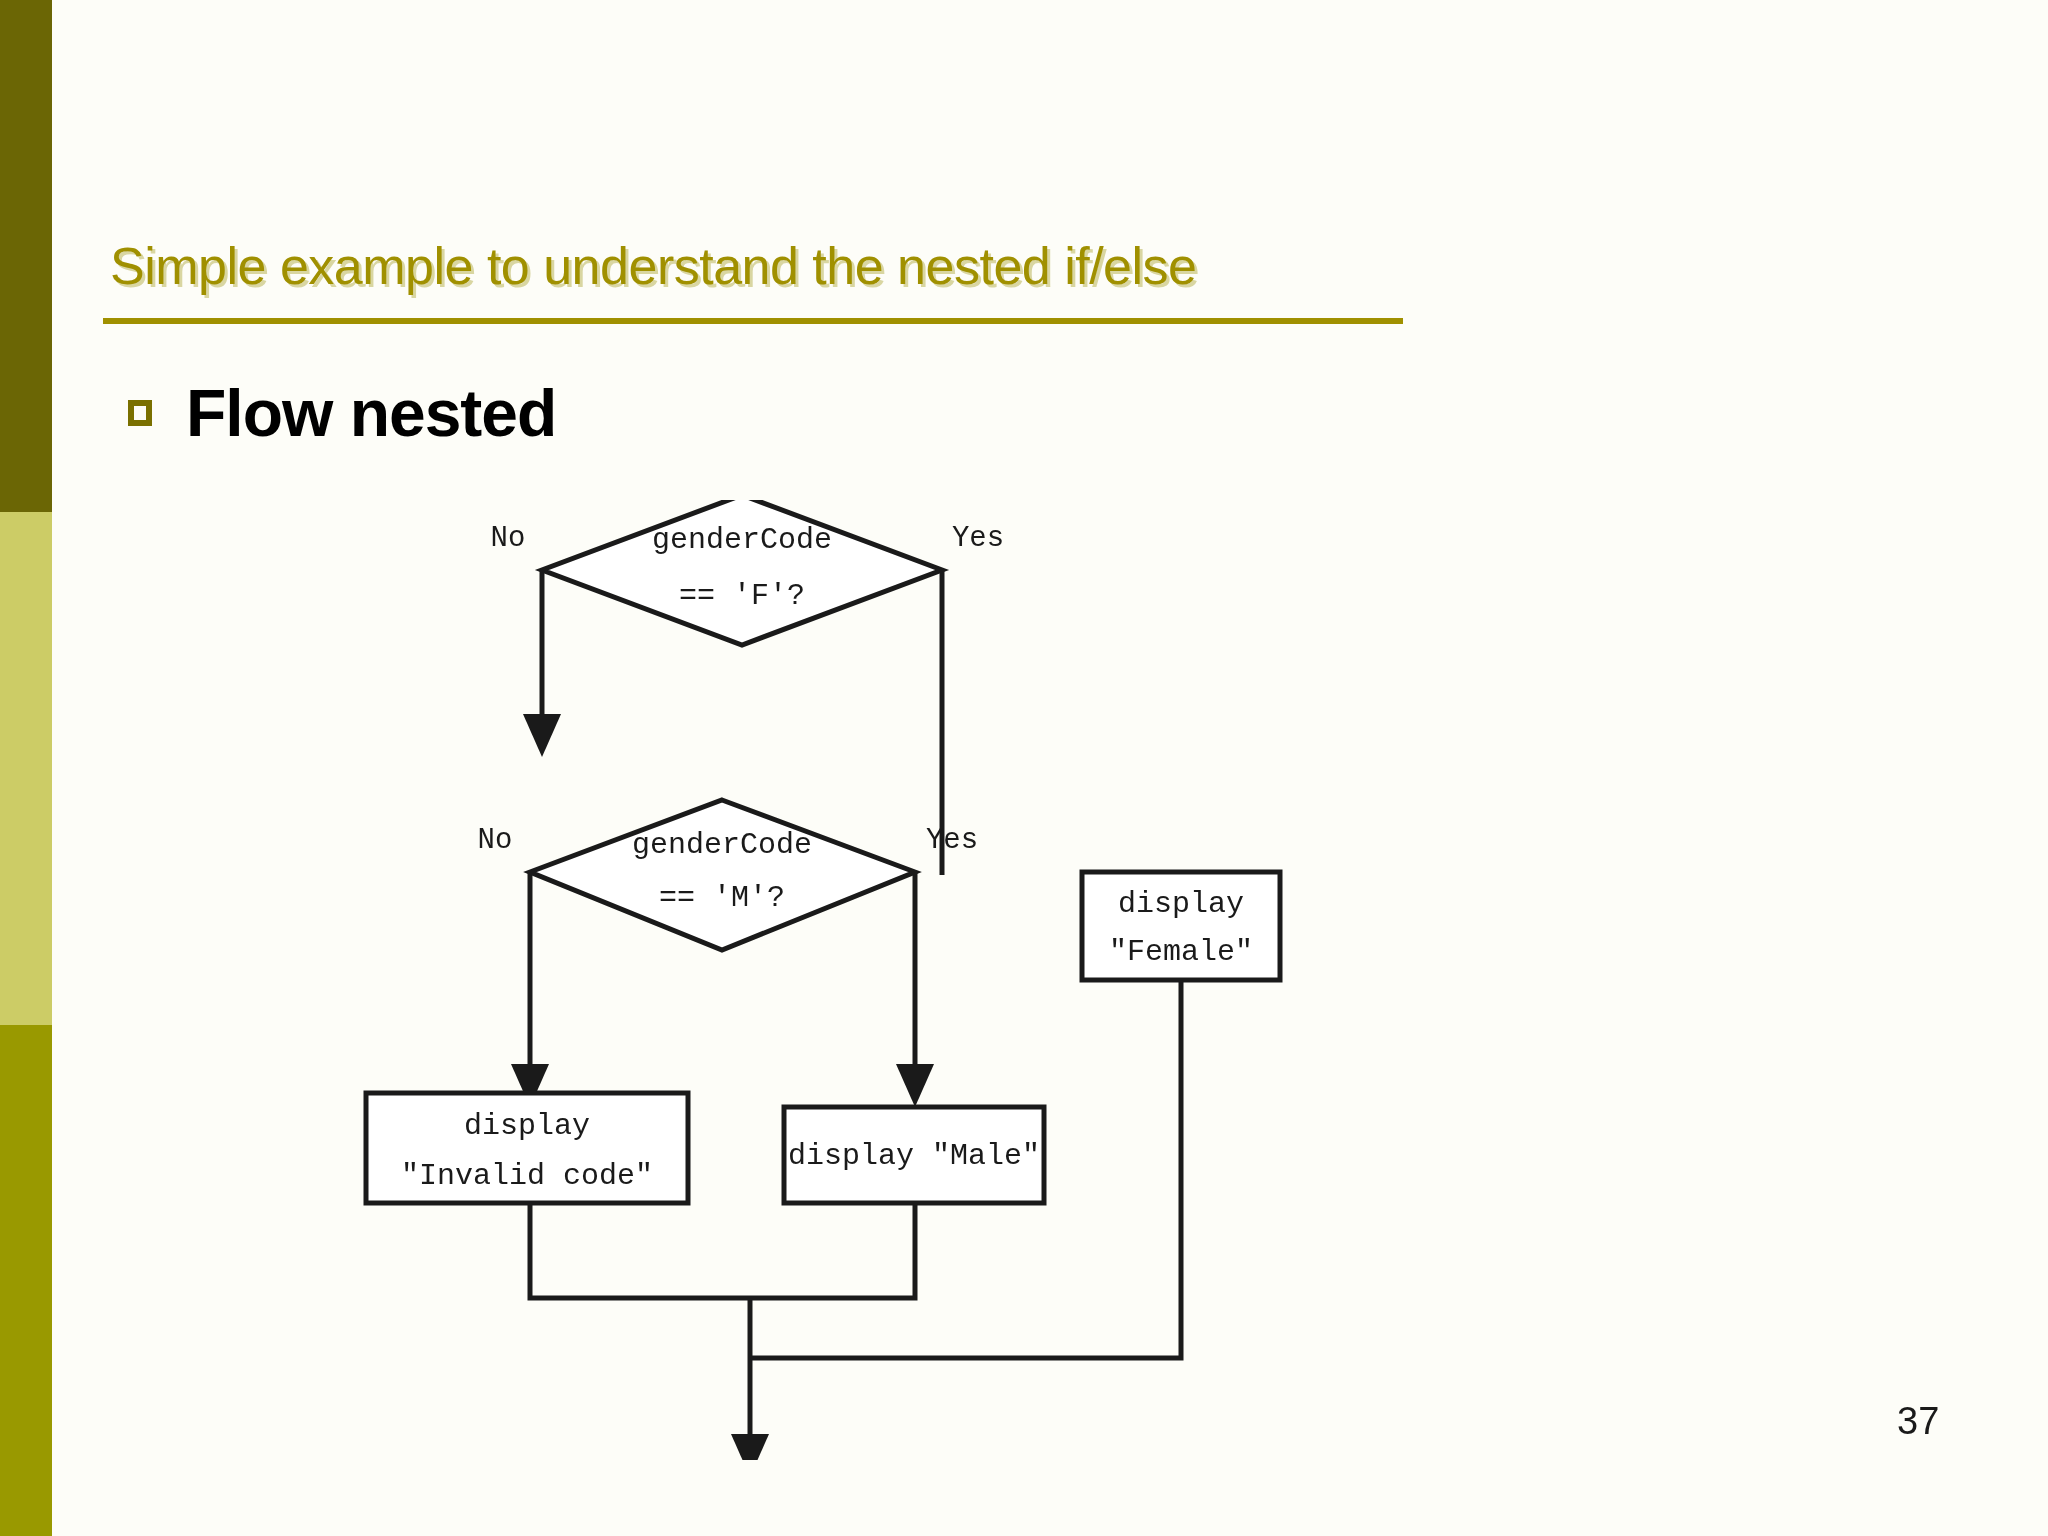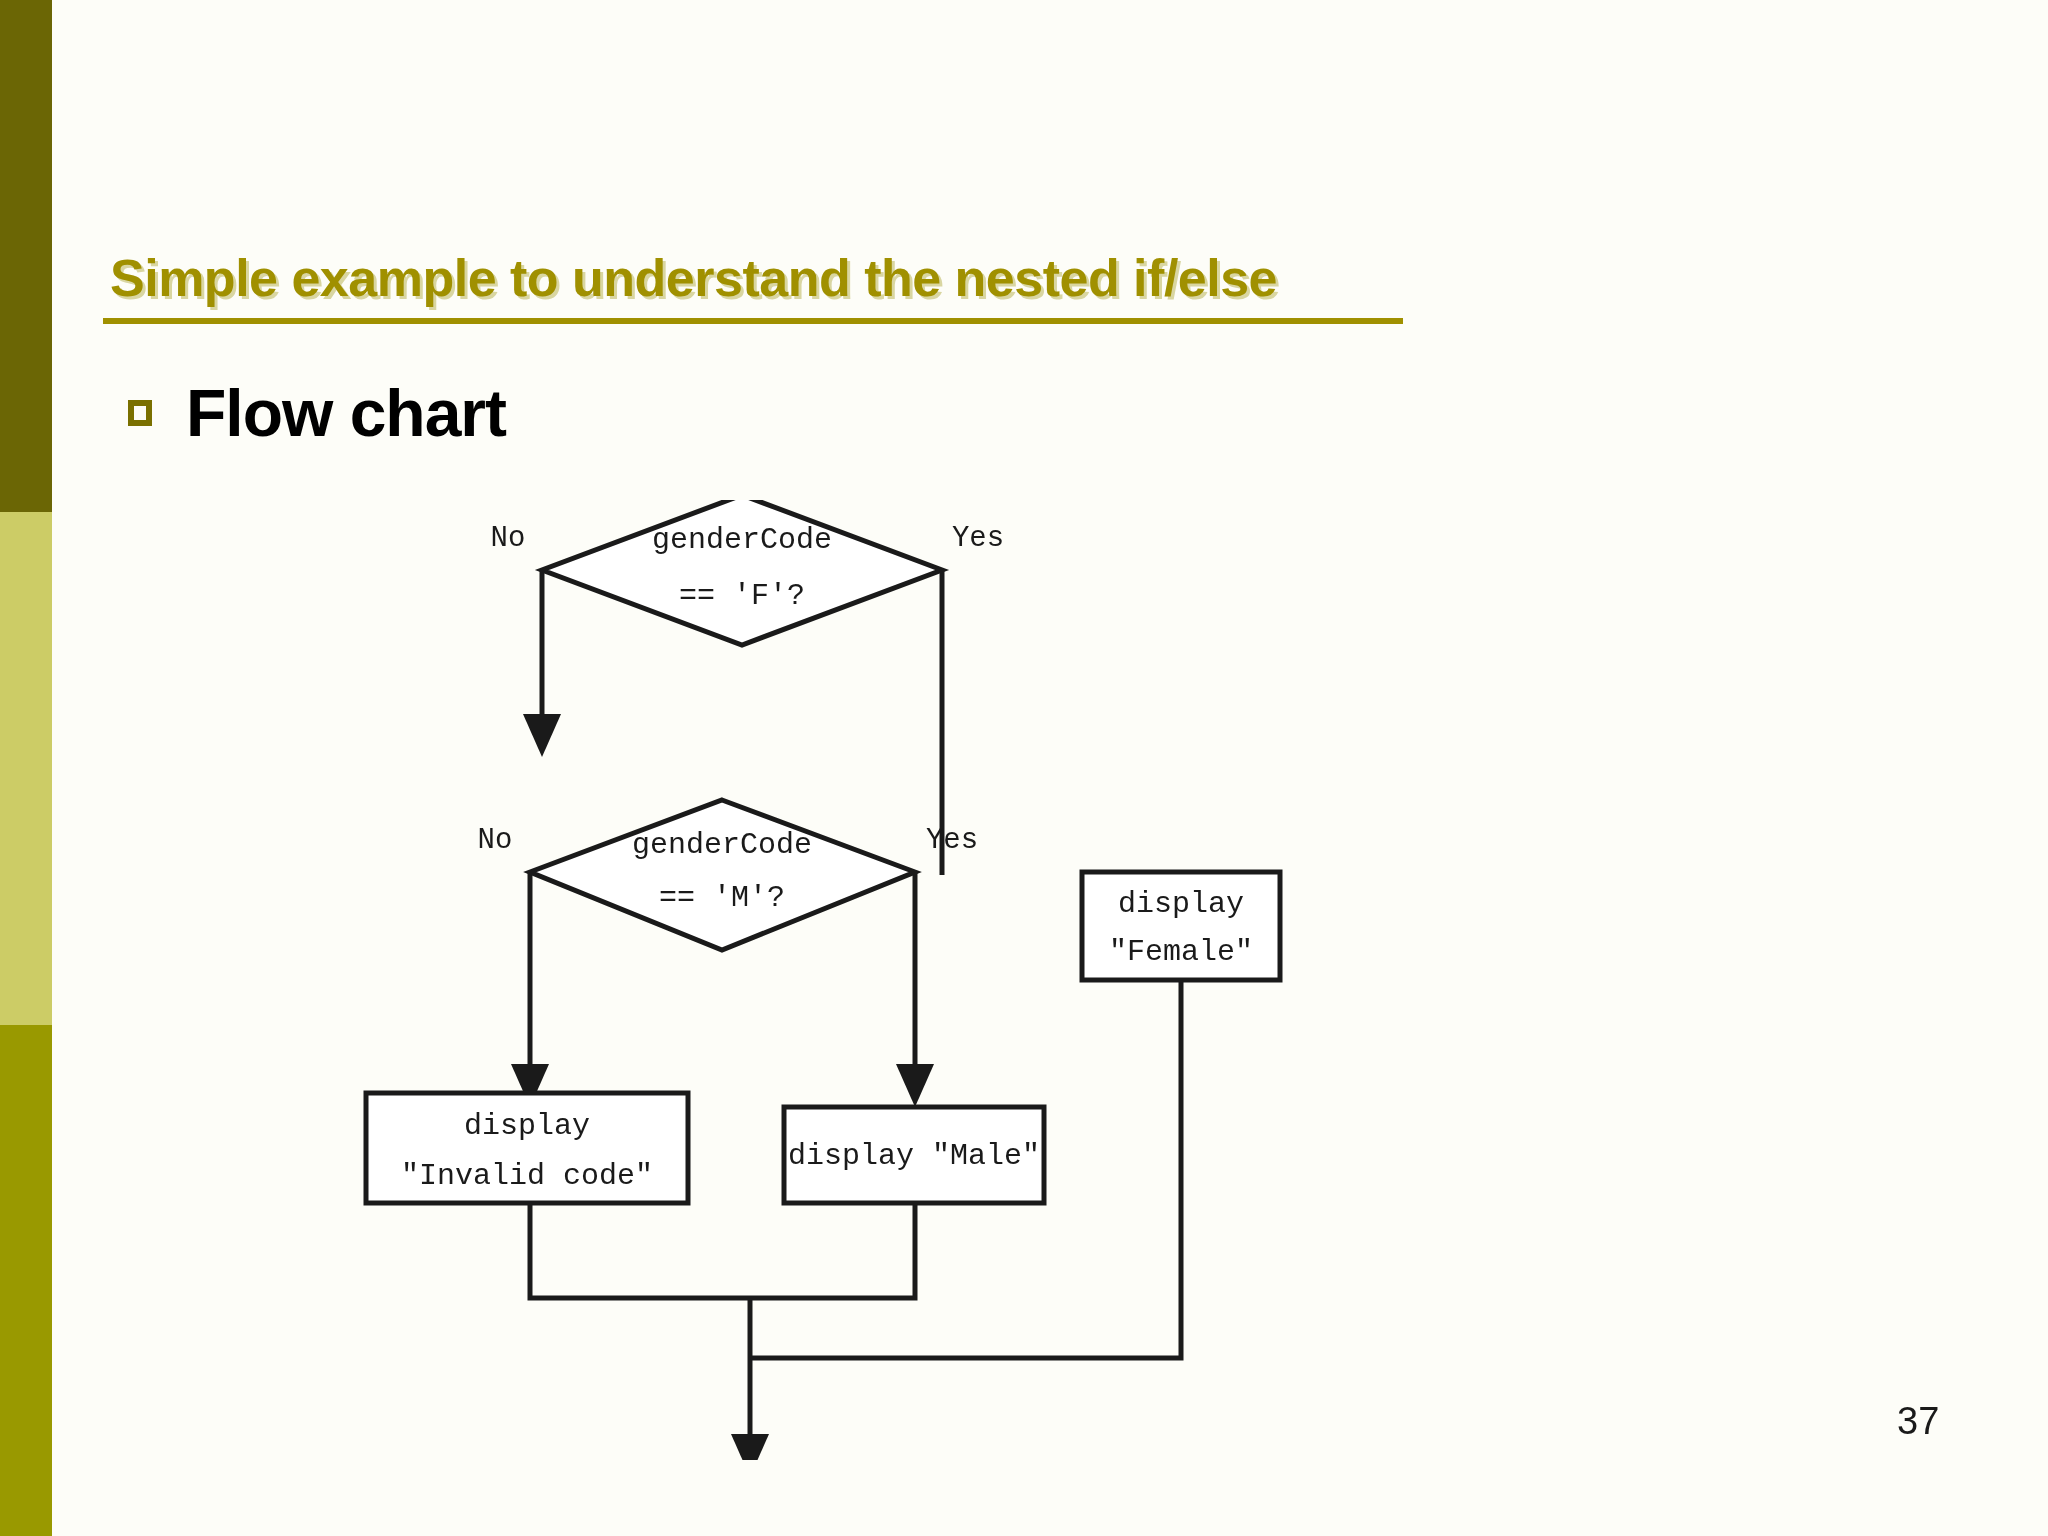--- a/index.html
+++ b/index.html
@@ -23,23 +23,23 @@
     width: 52px;
   }
   #band-top    { top: 0px;    height: 512px; }
   #band-mid    { top: 512px;  height: 513px; }
   #band-bottom { top: 1025px; height: 511px; }
 
   
   #slide-title {
     position: absolute;
     left: 110px;
-    top: 248px;
+    top: 236px;
     font-size: 52px;
-    font-weight: bold;
+    font-weight: normal;
     letter-spacing: -0.5px;
     color: #A09000;
     white-space: nowrap;
     text-shadow: 3px 3px 0px rgba(150,140,0,0.35);
     font-stretch: condensed;
   }
   #title-rule {
     position: absolute;
     left: 103px;
     top: 318px;
@@ -112,21 +112,21 @@
   <div class="band" id="band-top" style="background: rgb(107, 102, 5);"></div>
   <div class="band" id="band-mid" style="background: rgb(204, 204, 102);"></div>
   <div class="band" id="band-bottom" style="background: rgb(153, 153, 0);"></div>
 
   <div id="slide-title" style="color: rgb(160, 144, 0);">Simple example to understand the nested if/else</div>
 
   <div id="title-rule" style="background: rgb(160, 144, 0);"></div>
 
   <div id="bullet-row">
     <div id="bullet-square" style="border-color: rgb(122, 112, 0);"></div>
-    <div id="bullet-text" style="color: rgb(0, 0, 0);">Flow chart</div>
+    <div id="bullet-text" style="color: rgb(0, 0, 0);">Flow nested</div>
   </div>
 
   <svg id="flowchart" width="1000" height="960" viewBox="0 0 1000 960">
 
     <defs>
       <marker id="ah" markerWidth="9" markerHeight="9" refX="4.2" refY="4.4" orient="auto" markerUnits="strokeWidth">
         <path d="M0,0.6 L8.6,4.4 L0,8.2 z" fill="#1a1a1a"></path>
       </marker>
     </defs>
 

